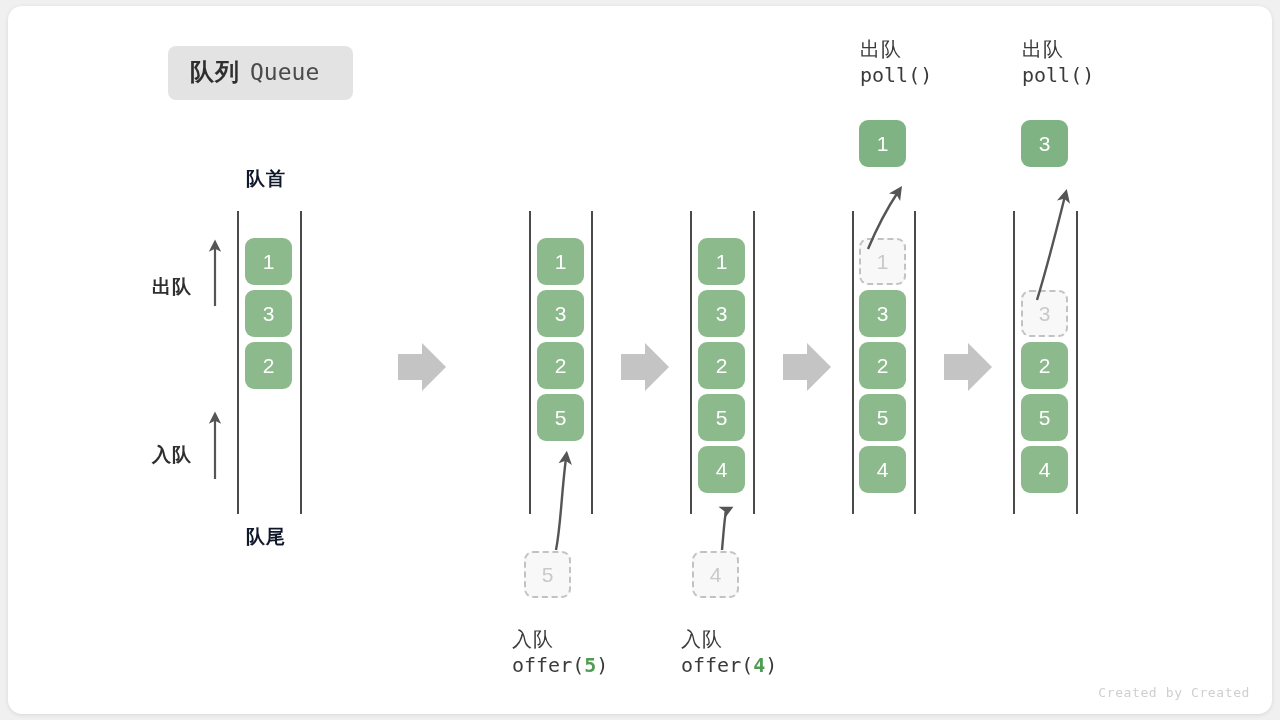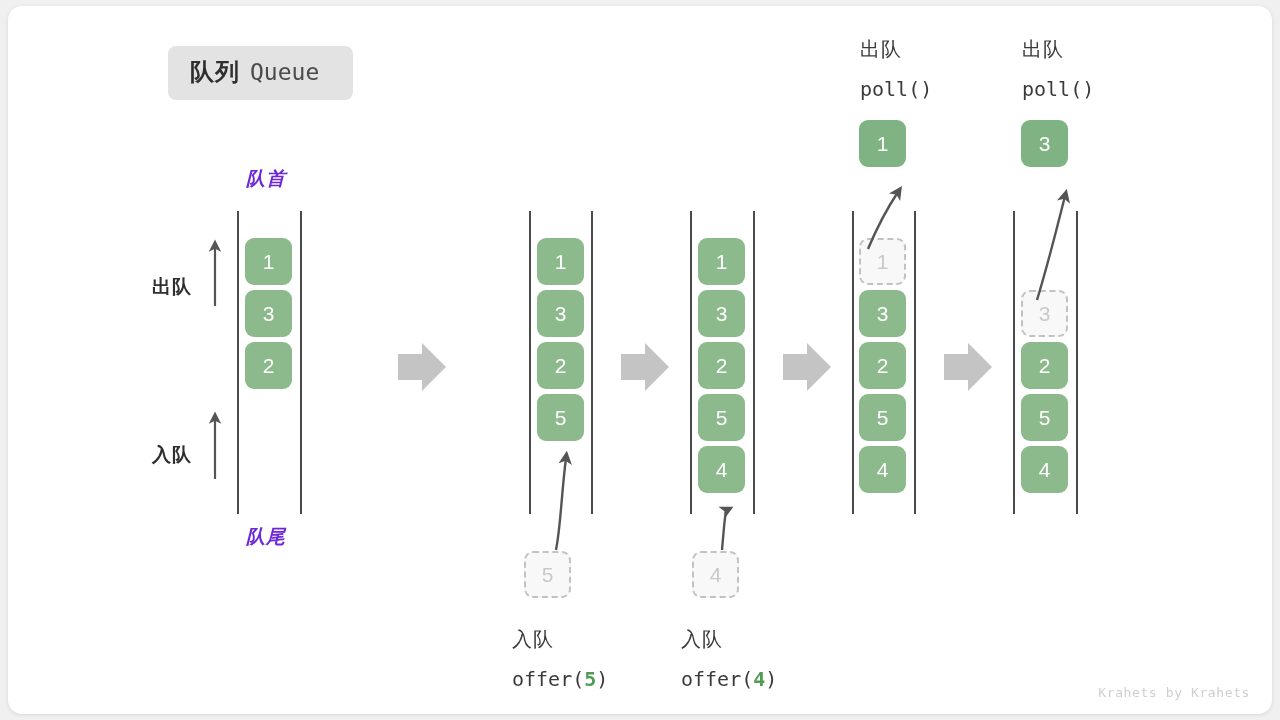--- a/index.html
+++ b/index.html
@@ -26,31 +26,31 @@
   #title-badge .cn{
     font-size:24px;font-weight:bold;color:#2f2f2f;letter-spacing:1px;
   }
   #title-badge .en{
     font-size:23px;color:#4a4a4a;margin-left:10px;
     font-family:"DejaVu Sans Mono","Liberation Mono",monospace;
   }
 
   
   .abs{position:absolute;white-space:nowrap;}
-  .hdr-cn{font-size:19px;font-weight:bold;color:#6d28d9;letter-spacing:1px;font-style:italic;}
+  .hdr-cn{font-size:19px;font-weight:bold;color:#0f172a;letter-spacing:1px;}
   .side-cn{font-size:19px;font-weight:bold;color:#2f2f2f;letter-spacing:1px;}
   .op-cn{font-size:20px;color:#3a3a3a;letter-spacing:1px;}
   .op-code{
     font-size:20px;color:#3a3a3a;
     font-family:"DejaVu Sans Mono","Liberation Mono",monospace;
   }
   .op-code .num{color:#4f9c52;font-weight:bold;}
   .op-block{text-align:left;}
   .op-block .l1{display:block;}
-  .op-block .l2{display:block;margin-top:14px;}
+  .op-block .l2{display:block;margin-top:0;}
 
   
   .rail{position:absolute;width:1.6px;background:#4a4a4a;}
 
   
   .box{
     position:absolute;width:47px;height:47px;border-radius:9px;
     background:#8cba8c;
     color:#ffffff;font-size:21px;
     display:flex;align-items:center;justify-content:center;
@@ -188,16 +188,16 @@
 
       <g>
         <path d="M860,243 C868,224 878,204 890,186" stroke="#555555" stroke-width="2.4" fill="none" marker-end="url(#thinArrow)"></path>
       </g>
 
       <g>
         <path d="M1029,294 C1040,258 1050,218 1057,190" stroke="#555555" stroke-width="2.4" fill="none" marker-end="url(#thinArrow)"></path>
       </g>
     </svg>
 
-    <div id="watermark">Krahets by Krahets</div>
+    <div id="watermark">Created by Created</div>
 
   </div>
 </div>
 
 </body></html>

